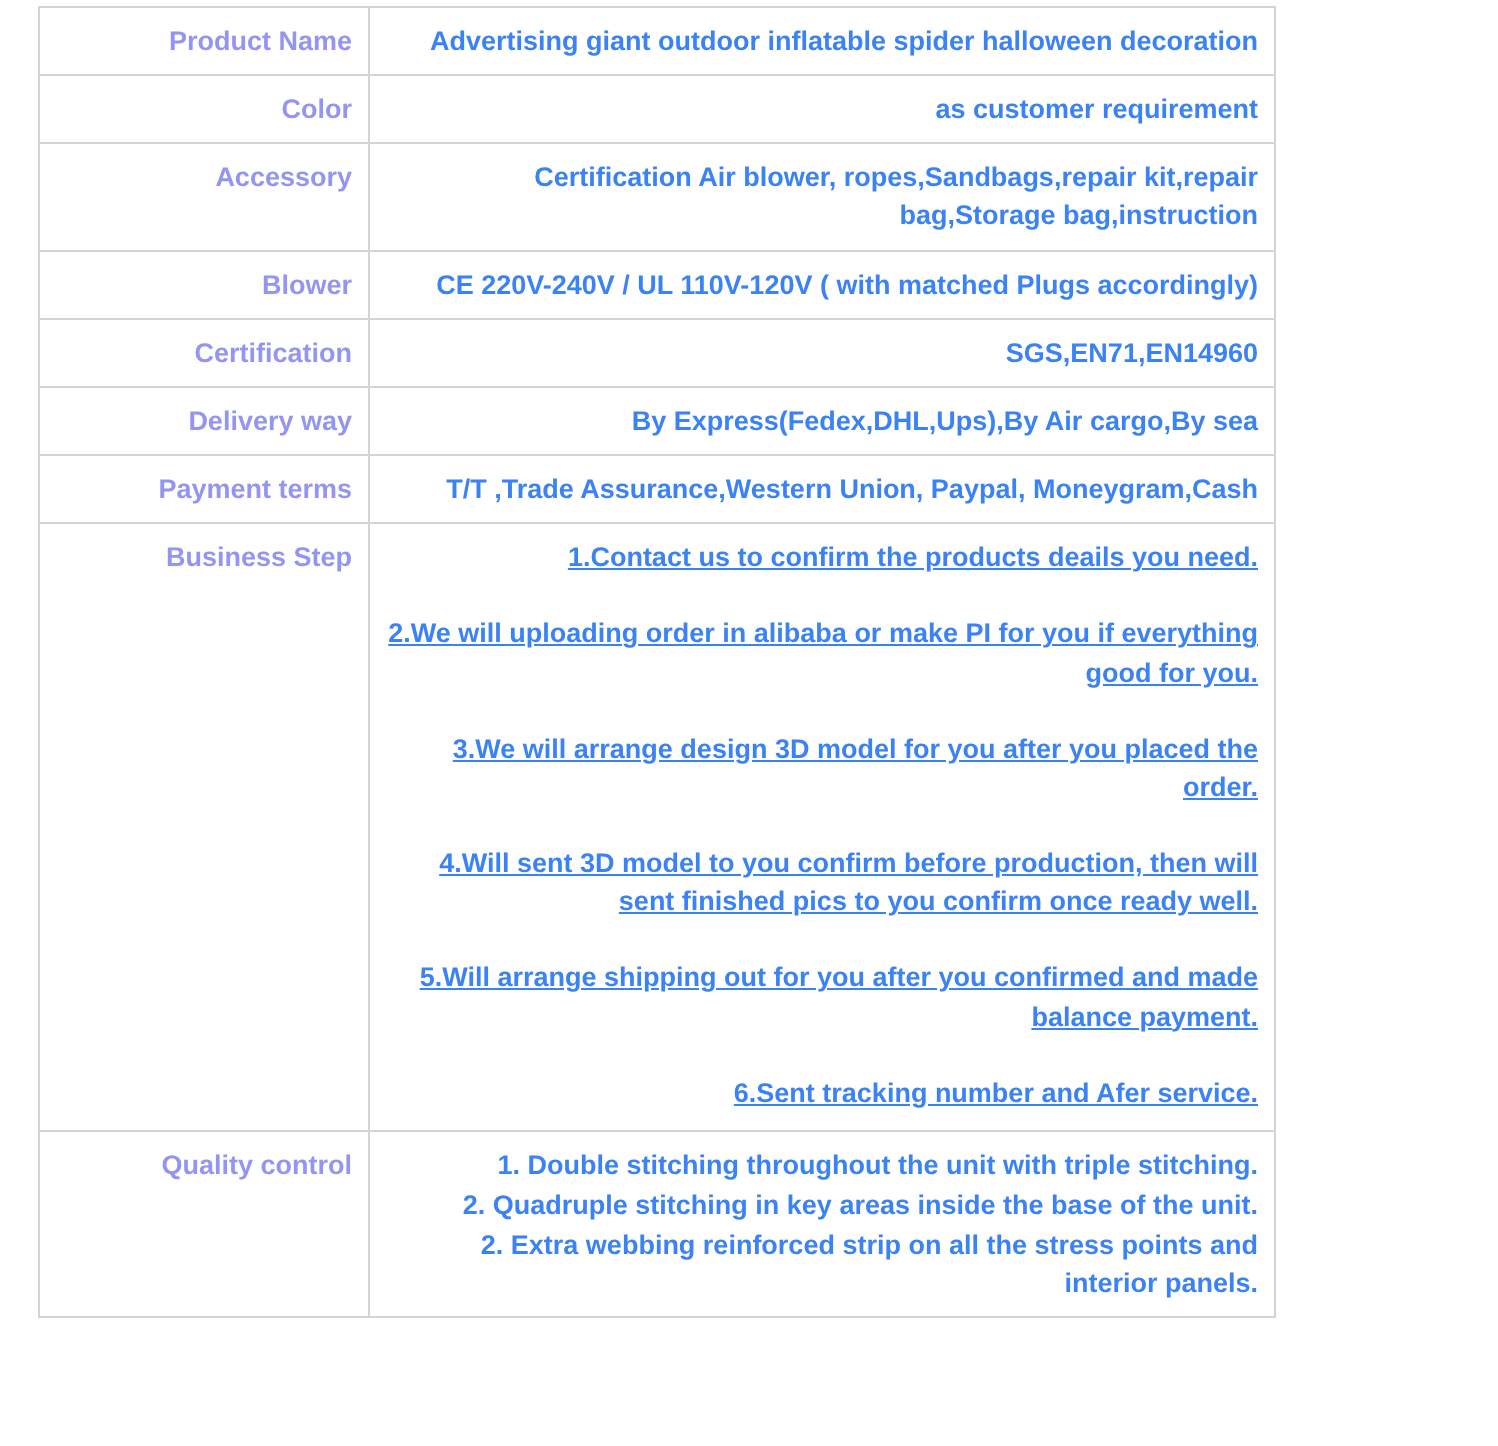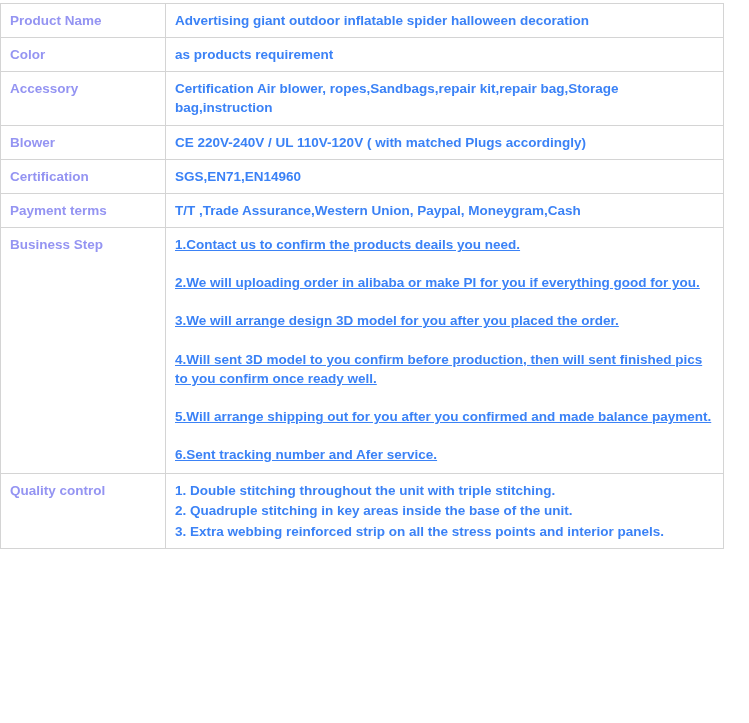--- a/index.html
+++ b/index.html
@@ -7,24 +7,25 @@
     padding: 0;
     background: #ffffff;
   }
   body {
     width: 749px;
     height: 723px;
     font-family: "Liberation Sans", sans-serif;
     overflow: hidden;
   }
   #spec-table {
-    width: 724px;
-    margin: 3px 0 0 0;
+    width: 619px;
+    margin: 3px 0 0 19px;
     border-collapse: collapse;
     table-layout: fixed;
+    text-align: right;
   }
   #spec-table td {
     border: 1px solid #d4d4d4;
     vertical-align: top;
     padding: 7px 8px 7px 9px;
     font-size: 13.5px;
     font-weight: bold;
     line-height: 1.42;
   }
   #spec-table td.label {
@@ -75,38 +76,42 @@
 
     <tr>
       <td class="label">Product Name</td>
       <td class="value">Advertising giant outdoor inflatable spider halloween decoration</td>
     </tr>
 
 
 
     <tr>
       <td class="label">Color</td>
-      <td class="value">as products requirement</td>
+      <td class="value">as customer requirement</td>
     </tr>
 
     <tr>
       <td class="label">Accessory</td>
       <td class="value">Certification Air blower, ropes,Sandbags,repair kit,repair bag,Storage bag,instruction</td>
     </tr>
 
     <tr>
       <td class="label">Blower</td>
       <td class="value">CE 220V-240V / UL 110V-120V ( with matched Plugs accordingly)</td>
     </tr>
 
     <tr>
       <td class="label">Certification</td>
       <td class="value">SGS,EN71,EN14960</td>
     </tr>
 
+    <tr>
+      <td class="label">Delivery way</td>
+      <td class="value">By Express(Fedex,DHL,Ups),By Air cargo,By sea</td>
+    </tr>
 
     <tr>
       <td class="label">Payment terms</td>
       <td class="value">T/T ,Trade Assurance,Western Union, Paypal, Moneygram,Cash</td>
     </tr>
 
 
     <tr>
       <td class="label">Business Step</td>
       <td class="value business-step-cell">
@@ -120,19 +125,19 @@
         </ul>
       </td>
     </tr>
 
     <tr>
       <td class="label">Quality control</td>
       <td class="value quality-cell">
         <ul class="qc-list">
           <li>1. Double stitching throughout the unit with triple stitching.</li>
           <li>2. Quadruple stitching in key areas inside the base of the unit.</li>
-          <li>3. Extra webbing reinforced strip on all the stress points and interior panels.</li>
+          <li>2. Extra webbing reinforced strip on all the stress points and interior panels.</li>
         </ul>
       </td>
     </tr>
 
   </tbody>
 </table>
 
 </body></html>

